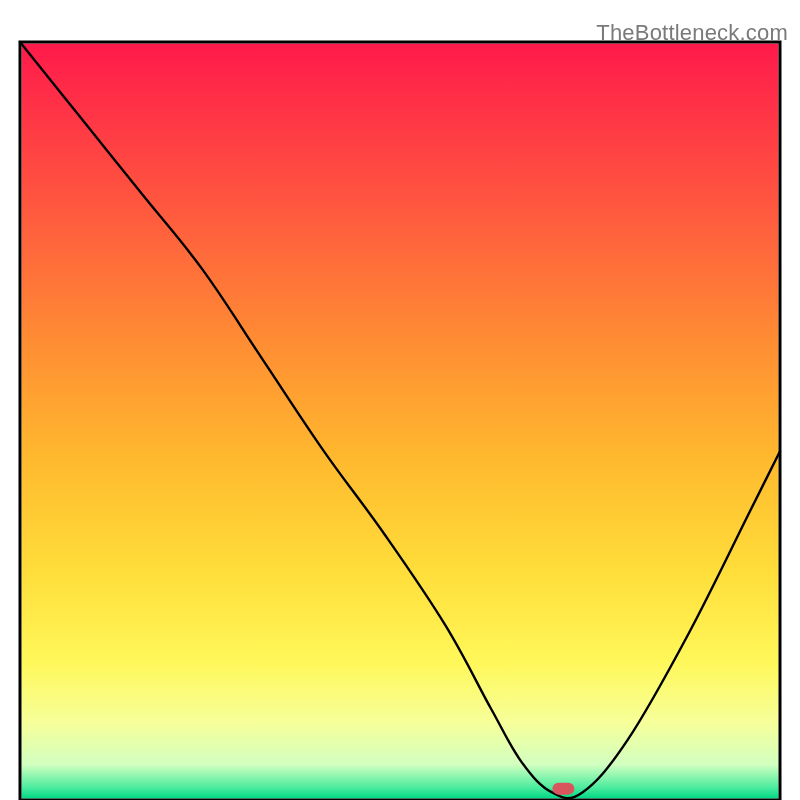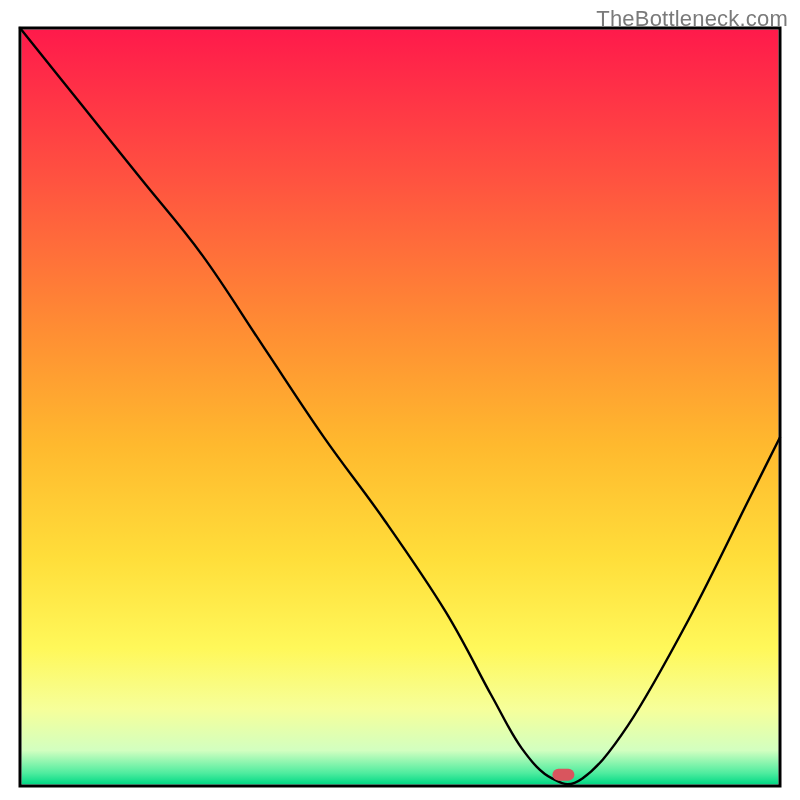--- a/index.html
+++ b/index.html
@@ -7,20 +7,21 @@
     padding: 0;
     width: 800px;
     height: 800px;
     background: #ffffff;
     font-family: Arial, Helvetica, sans-serif;
   }
   .container {
     position: relative;
     width: 800px;
     height: 716px;
+    margin-top: 14px;
   }
   .watermark {
     position: absolute;
     top: 6px;
     right: 12px;
     font-size: 22px;
     font-weight: 500;
     color: #7a7a7a;
     letter-spacing: 0.2px;
   }

